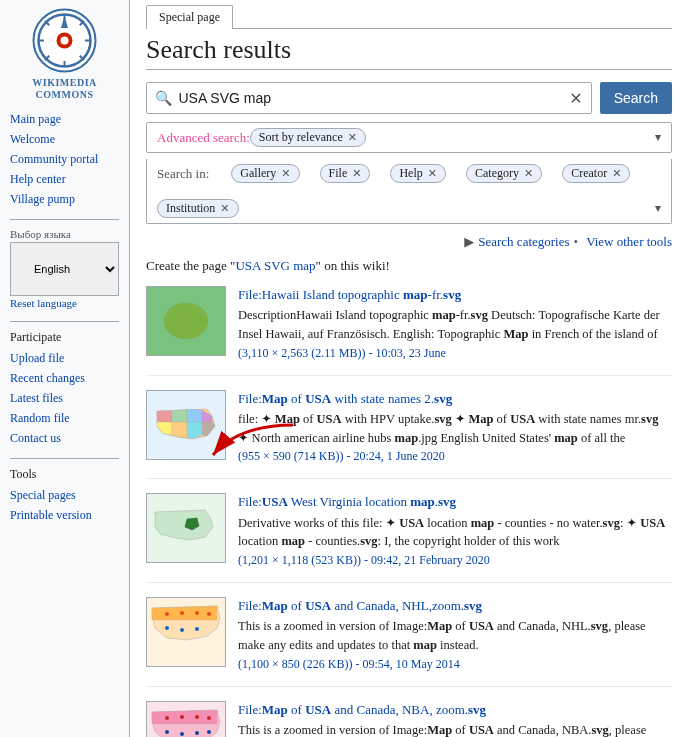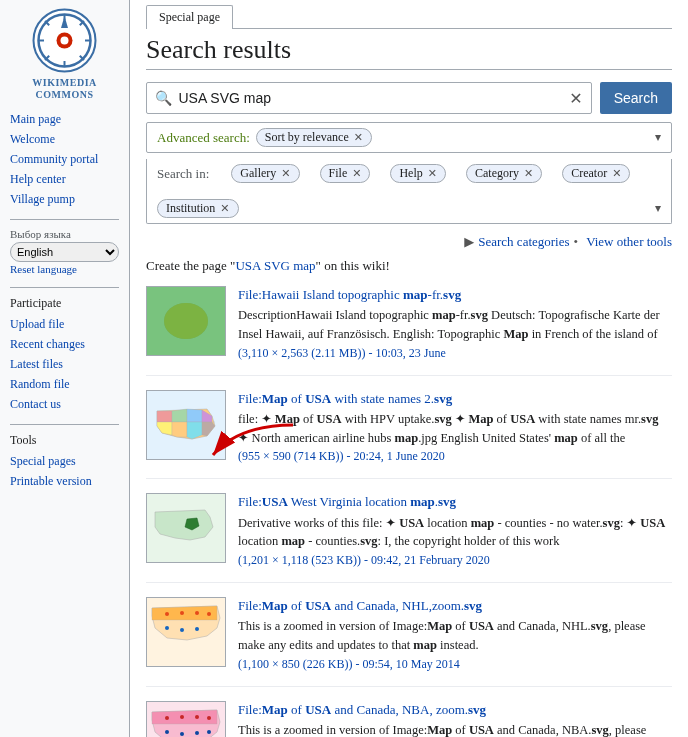--- a/index.html
+++ b/index.html
@@ -8,21 +8,21 @@
     .page-wrapper { display: flex; width: 688px; min-height: 737px; }
     
     
     .sidebar { width: 130px; min-width: 130px; padding: 8px 10px; border-right: 1px solid #a2a9b1; background: #f8f9fa; font-size: 12px; }
     .sidebar-logo { text-align: center; margin-bottom: 8px; }
     .sidebar-logo-text { font-size: 10px; font-weight: bold; color: #3b6ea5; text-align: center; line-height: 1.2; letter-spacing: 0.5px; text-transform: uppercase; }
     
     .sidebar-section { margin-bottom: 10px; }
     .sidebar-link { display: block; color: #0645ad; text-decoration: none; padding: 1px 0; font-size: 12px; line-height: 1.5; }
     .sidebar-label { font-size: 11px; color: #54595d; margin-bottom: 2px; }
-    .sidebar-select { font-size: 11px; width: 100%; padding: 2px; border: 1px solid #a2a9b1; border-radius: 10px; }
+    .sidebar-select { font-size: 11px; width: 100%; padding: 19px; border: 1px solid #a2a9b1; border-radius: 0; }
     .sidebar-reset { font-size: 11px; color: #0645ad; text-decoration: none; }
     .sidebar-heading { font-size: 12px; font-weight: normal; color: #202122; margin-bottom: 3px; margin-top: 2px; }
     
     
     .main-content { flex: 1; padding: 0 16px 16px 16px; }
     
     
     .tab-bar { border-bottom: 1px solid #a2a9b1; margin-bottom: 0; padding-top: 4px; }
     .tab-item { display: inline-block; padding: 4px 12px; font-size: 12px; color: #202122; border: 1px solid #a2a9b1; border-bottom: none; background: #f8f9fa; border-radius: 2px 2px 0 0; margin-right: 10px; cursor: pointer; position: relative; bottom: -1px; }
     .tab-item.active { background: #fff; border-bottom-color: #fff; }
@@ -32,21 +32,21 @@
     
     .search-bar-wrapper { display: flex; align-items: center; margin-bottom: 8px; }
     .search-bar { display: flex; align-items: center; border: 1px solid #a2a9b1; border-radius: 2px; flex: 1; height: 32px; padding: 0 8px; background: #fff; }
     .search-icon { color: #555; margin-right: 6px; font-size: 14px; }
     .search-input { border: none; outline: none; flex: 1; font-size: 14px; color: #202122; background: transparent; }
     .search-clear { color: #555; cursor: pointer; margin-right: 0; font-size: 16px; }
     .search-button { margin-left: 8px; background: #3b6ea5; color: #fff; border: none; padding: 6px 14px; font-size: 14px; cursor: pointer; border-radius: 2px; height: 32px; }
     
     
     .advanced-row { display: flex; align-items: center; border: 1px solid #a2a9b1; border-radius: 2px; padding: 5px 10px; margin-bottom: 6px; font-size: 13px; }
-    .advanced-label { color: #4d7c0f; margin-right: 6px; font-weight: normal; }
+    .advanced-label { color: #ec4899; font-weight: normal; }
     .tag-pill { display: inline-flex; align-items: center; background: #eaf0fb; border: 1px solid #a2a9b1; border-radius: 10px; padding: 1px 8px; font-size: 12px; margin-right: 4px; }
     .tag-x { margin-left: 5px; color: #555; cursor: pointer; font-size: 11px; }
     .expand-icon { margin-left: auto; color: #555; font-size: 12px; cursor: pointer; }
     
     
     .searchin-row { display: flex; align-items: center; border: 1px solid #a2a9b1; border-top: none; border-radius: 0 0 2px 2px; padding: 5px 10px; margin-bottom: 10px; font-size: 13px; flex-wrap: wrap; gap: 16px; }
     .searchin-label { color: #54595d; margin-right: 6px; }
     
     
     .tools-row { display: flex; justify-content: flex-end; align-items: center; margin-bottom: 8px; font-size: 13px; }

